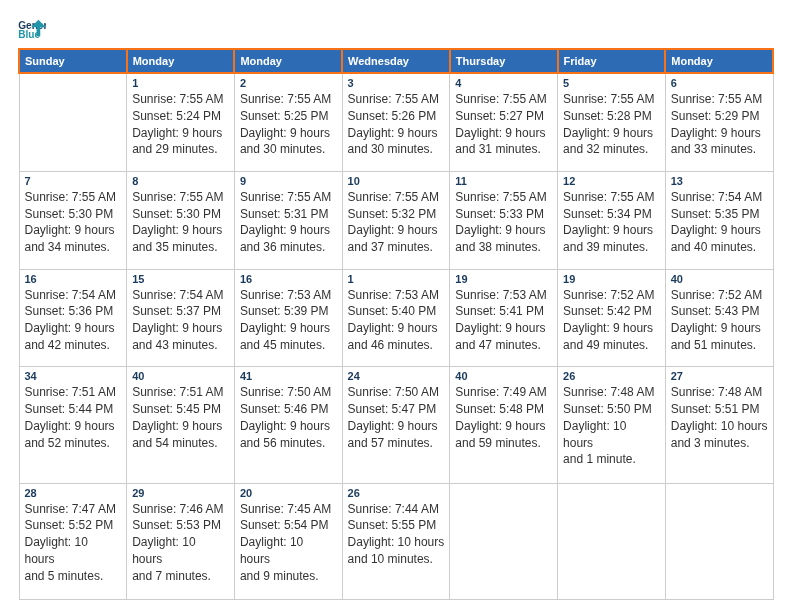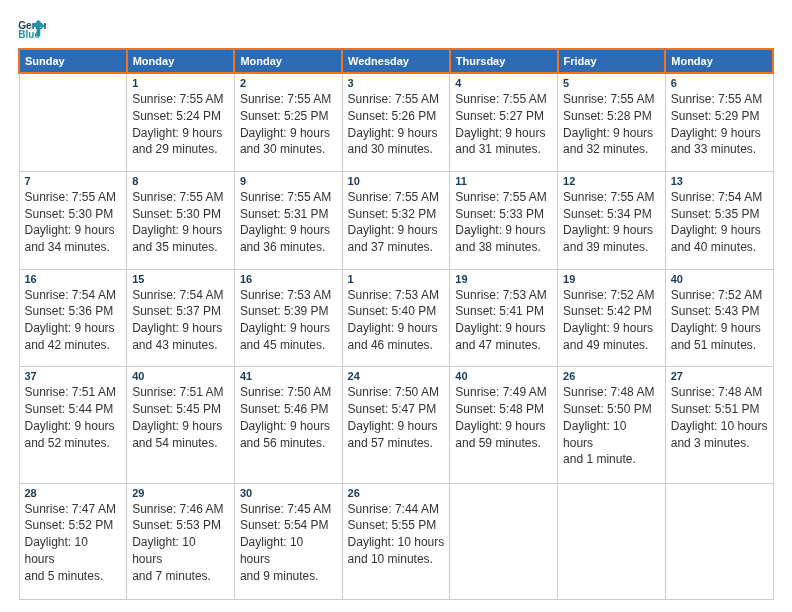--- a/index.html
+++ b/index.html
@@ -204,21 +204,21 @@
             <span class="day-num">19</span>
             <div class="day-info">Sunrise: 7:52 AM<br>Sunset: 5:42 PM<br>Daylight: 9 hours<br>and 49 minutes.</div>
           </td>
           <td>
             <span class="day-num">40</span>
             <div class="day-info">Sunrise: 7:52 AM<br>Sunset: 5:43 PM<br>Daylight: 9 hours<br>and 51 minutes.</div>
           </td>
         </tr>
         <tr class="week-row">
           <td>
-            <span class="day-num">37</span>
+            <span class="day-num">34</span>
             <div class="day-info">Sunrise: 7:51 AM<br>Sunset: 5:44 PM<br>Daylight: 9 hours<br>and 52 minutes.</div>
           </td>
           <td>
             <span class="day-num">40</span>
             <div class="day-info">Sunrise: 7:51 AM<br>Sunset: 5:45 PM<br>Daylight: 9 hours<br>and 54 minutes.</div>
           </td>
           <td>
             <span class="day-num">41</span>
             <div class="day-info">Sunrise: 7:50 AM<br>Sunset: 5:46 PM<br>Daylight: 9 hours<br>and 56 minutes.</div>
           </td>
@@ -242,21 +242,21 @@
         <tr class="week-row">
           <td>
             <span class="day-num">28</span>
             <div class="day-info">Sunrise: 7:47 AM<br>Sunset: 5:52 PM<br>Daylight: 10 hours<br>and 5 minutes.</div>
           </td>
           <td>
             <span class="day-num">29</span>
             <div class="day-info">Sunrise: 7:46 AM<br>Sunset: 5:53 PM<br>Daylight: 10 hours<br>and 7 minutes.</div>
           </td>
           <td>
-            <span class="day-num">30</span>
+            <span class="day-num">20</span>
             <div class="day-info">Sunrise: 7:45 AM<br>Sunset: 5:54 PM<br>Daylight: 10 hours<br>and 9 minutes.</div>
           </td>
           <td>
             <span class="day-num">26</span>
             <div class="day-info">Sunrise: 7:44 AM<br>Sunset: 5:55 PM<br>Daylight: 10 hours<br>and 10 minutes.</div>
           </td>
           <td class="empty-cell"></td>
           <td class="empty-cell"></td>
           <td class="empty-cell"></td>
         </tr>

